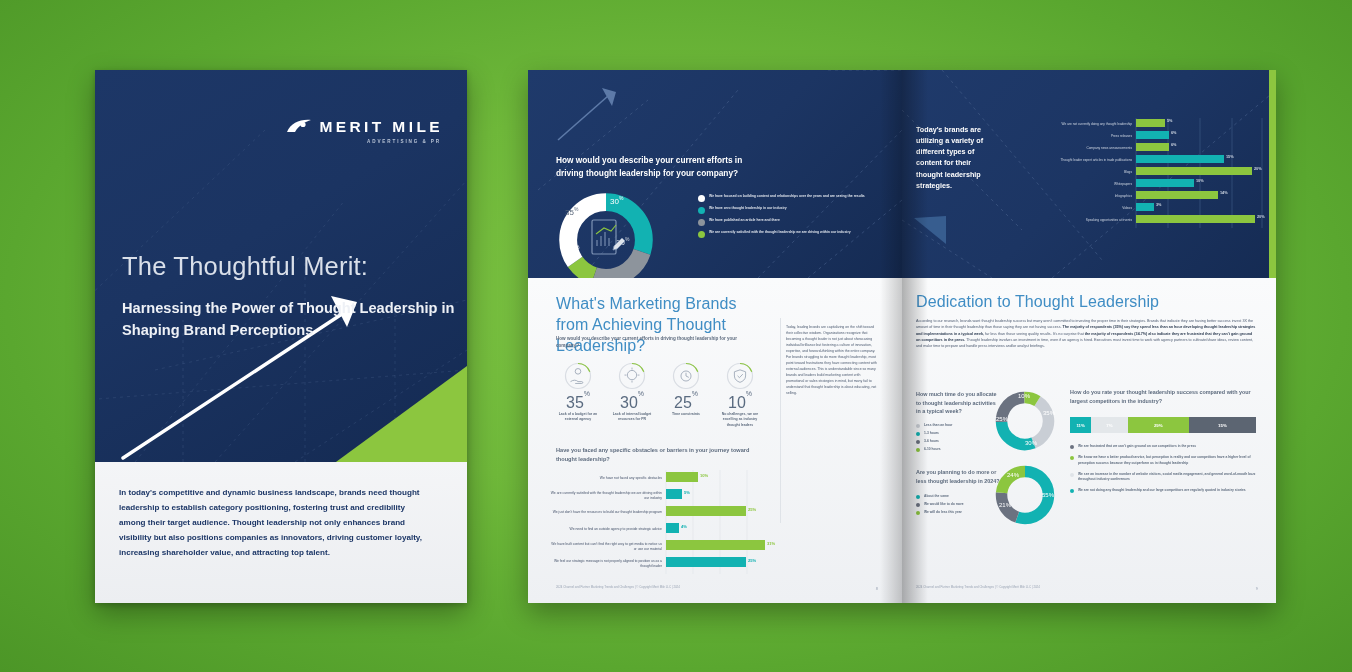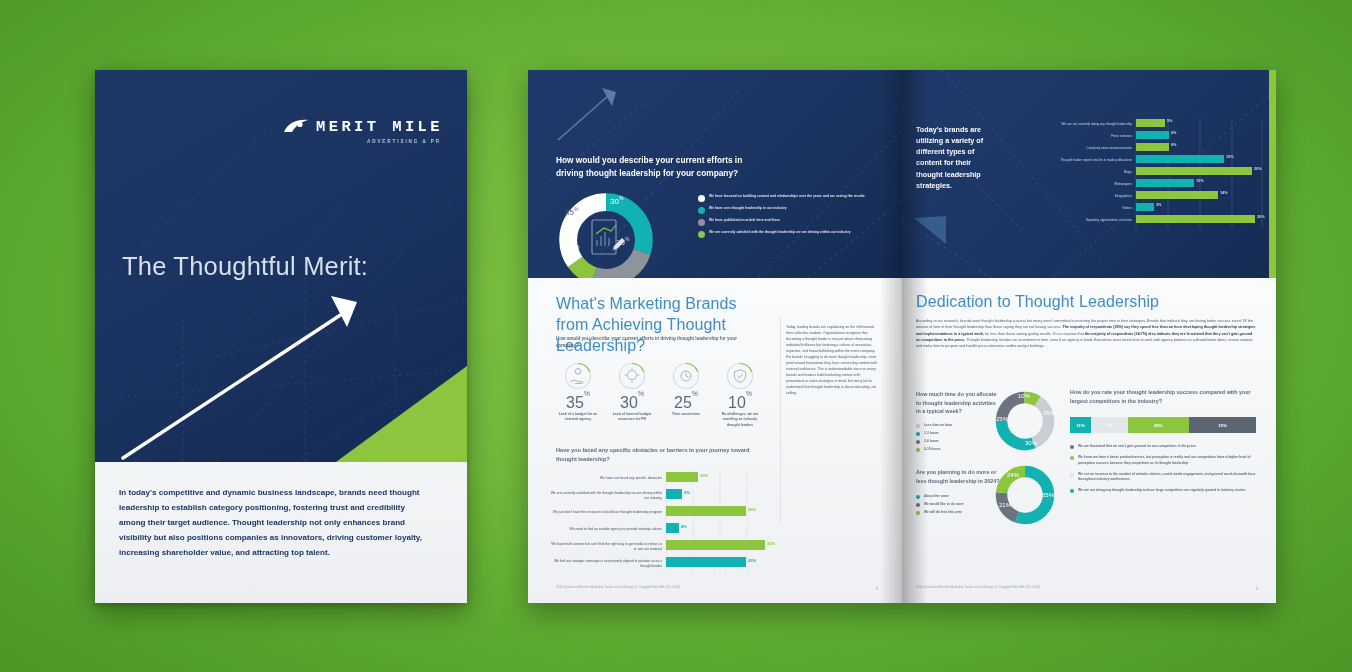--- a/index.html
+++ b/index.html
@@ -25,21 +25,21 @@
     overflow: hidden;
   }
   .cover-top .dashes {
     position: absolute; inset: 0; opacity: .5;
   }
   .logo {
     position: absolute; right: 24px; top: 48px;
     display: flex; align-items: center; gap: 7px;
   }
   .logo-mark { width: 26px; height: 17px; position: relative; }
-  .logo-text { color: #fff; letter-spacing: 3.4px; font-size: 15.5px; font-weight: 700; font-family: Liberation Mono, monospace; }
+  .logo-text { color: #fff; letter-spacing: 3.4px; font-size: 15.5px; font-weight: 700; }
   .logo-sub { position:absolute; right: 2px; top: 21px; color:#b9c4d6; font-size:4.6px; letter-spacing:1.9px; font-weight:700;}
   .cover-title {
     position: absolute; left: 27px; top: 182px;
     color: #d9dfe9; font-size: 25.5px; font-weight: 300; letter-spacing: .2px;
   }
   .cover-sub {
     position: absolute; left: 27px; top: 228px; width: 335px;
     color: #eef1f6; font-size: 14.6px; font-weight: 700; line-height: 1.5;
   }
   .cover-arrow { position: absolute; left: 0; top: 200px; width: 100%; height: 200px; }
@@ -121,20 +121,21 @@
       <span class="logo-text">MERIT MILE</span>
       <span class="logo-sub">ADVERTISING &amp; PR</span>
     </div>
     <svg class="cover-arrow" viewBox="0 0 372 200">
       <path d="M28 188 L250 42" stroke="#ffffff" stroke-width="3.4" fill="none" stroke-linecap="round"></path>
       <path d="M236 26 L262 32 L252 57 Z" fill="#ffffff"></path>
       <path d="M230 200 L372 96 L372 200 Z" fill="#8cc63f"></path>
     </svg>
   </div>
   <div class="cover-title">The Thoughtful Merit:</div>
+  <div class="cover-sub">Harnessing the Power of Thought Leadership in Shaping Brand Perceptions</div>
   <div class="cover-bottom">
     <div class="cover-para">In today's competitive and dynamic business landscape, brands need thought leadership to establish category positioning, fostering trust and credibility among their target audience. Thought leadership not only enhances brand visibility but also positions companies as innovators, driving customer loyalty, increasing shareholder value, and attracting top talent.</div>
   </div>
 </div>
 
 <div class="spread">
 
   <div class="page">
     <div class="page-hdr">
       <svg style="position:absolute;inset:0" viewBox="0 0 374 208" preserveAspectRatio="none">

